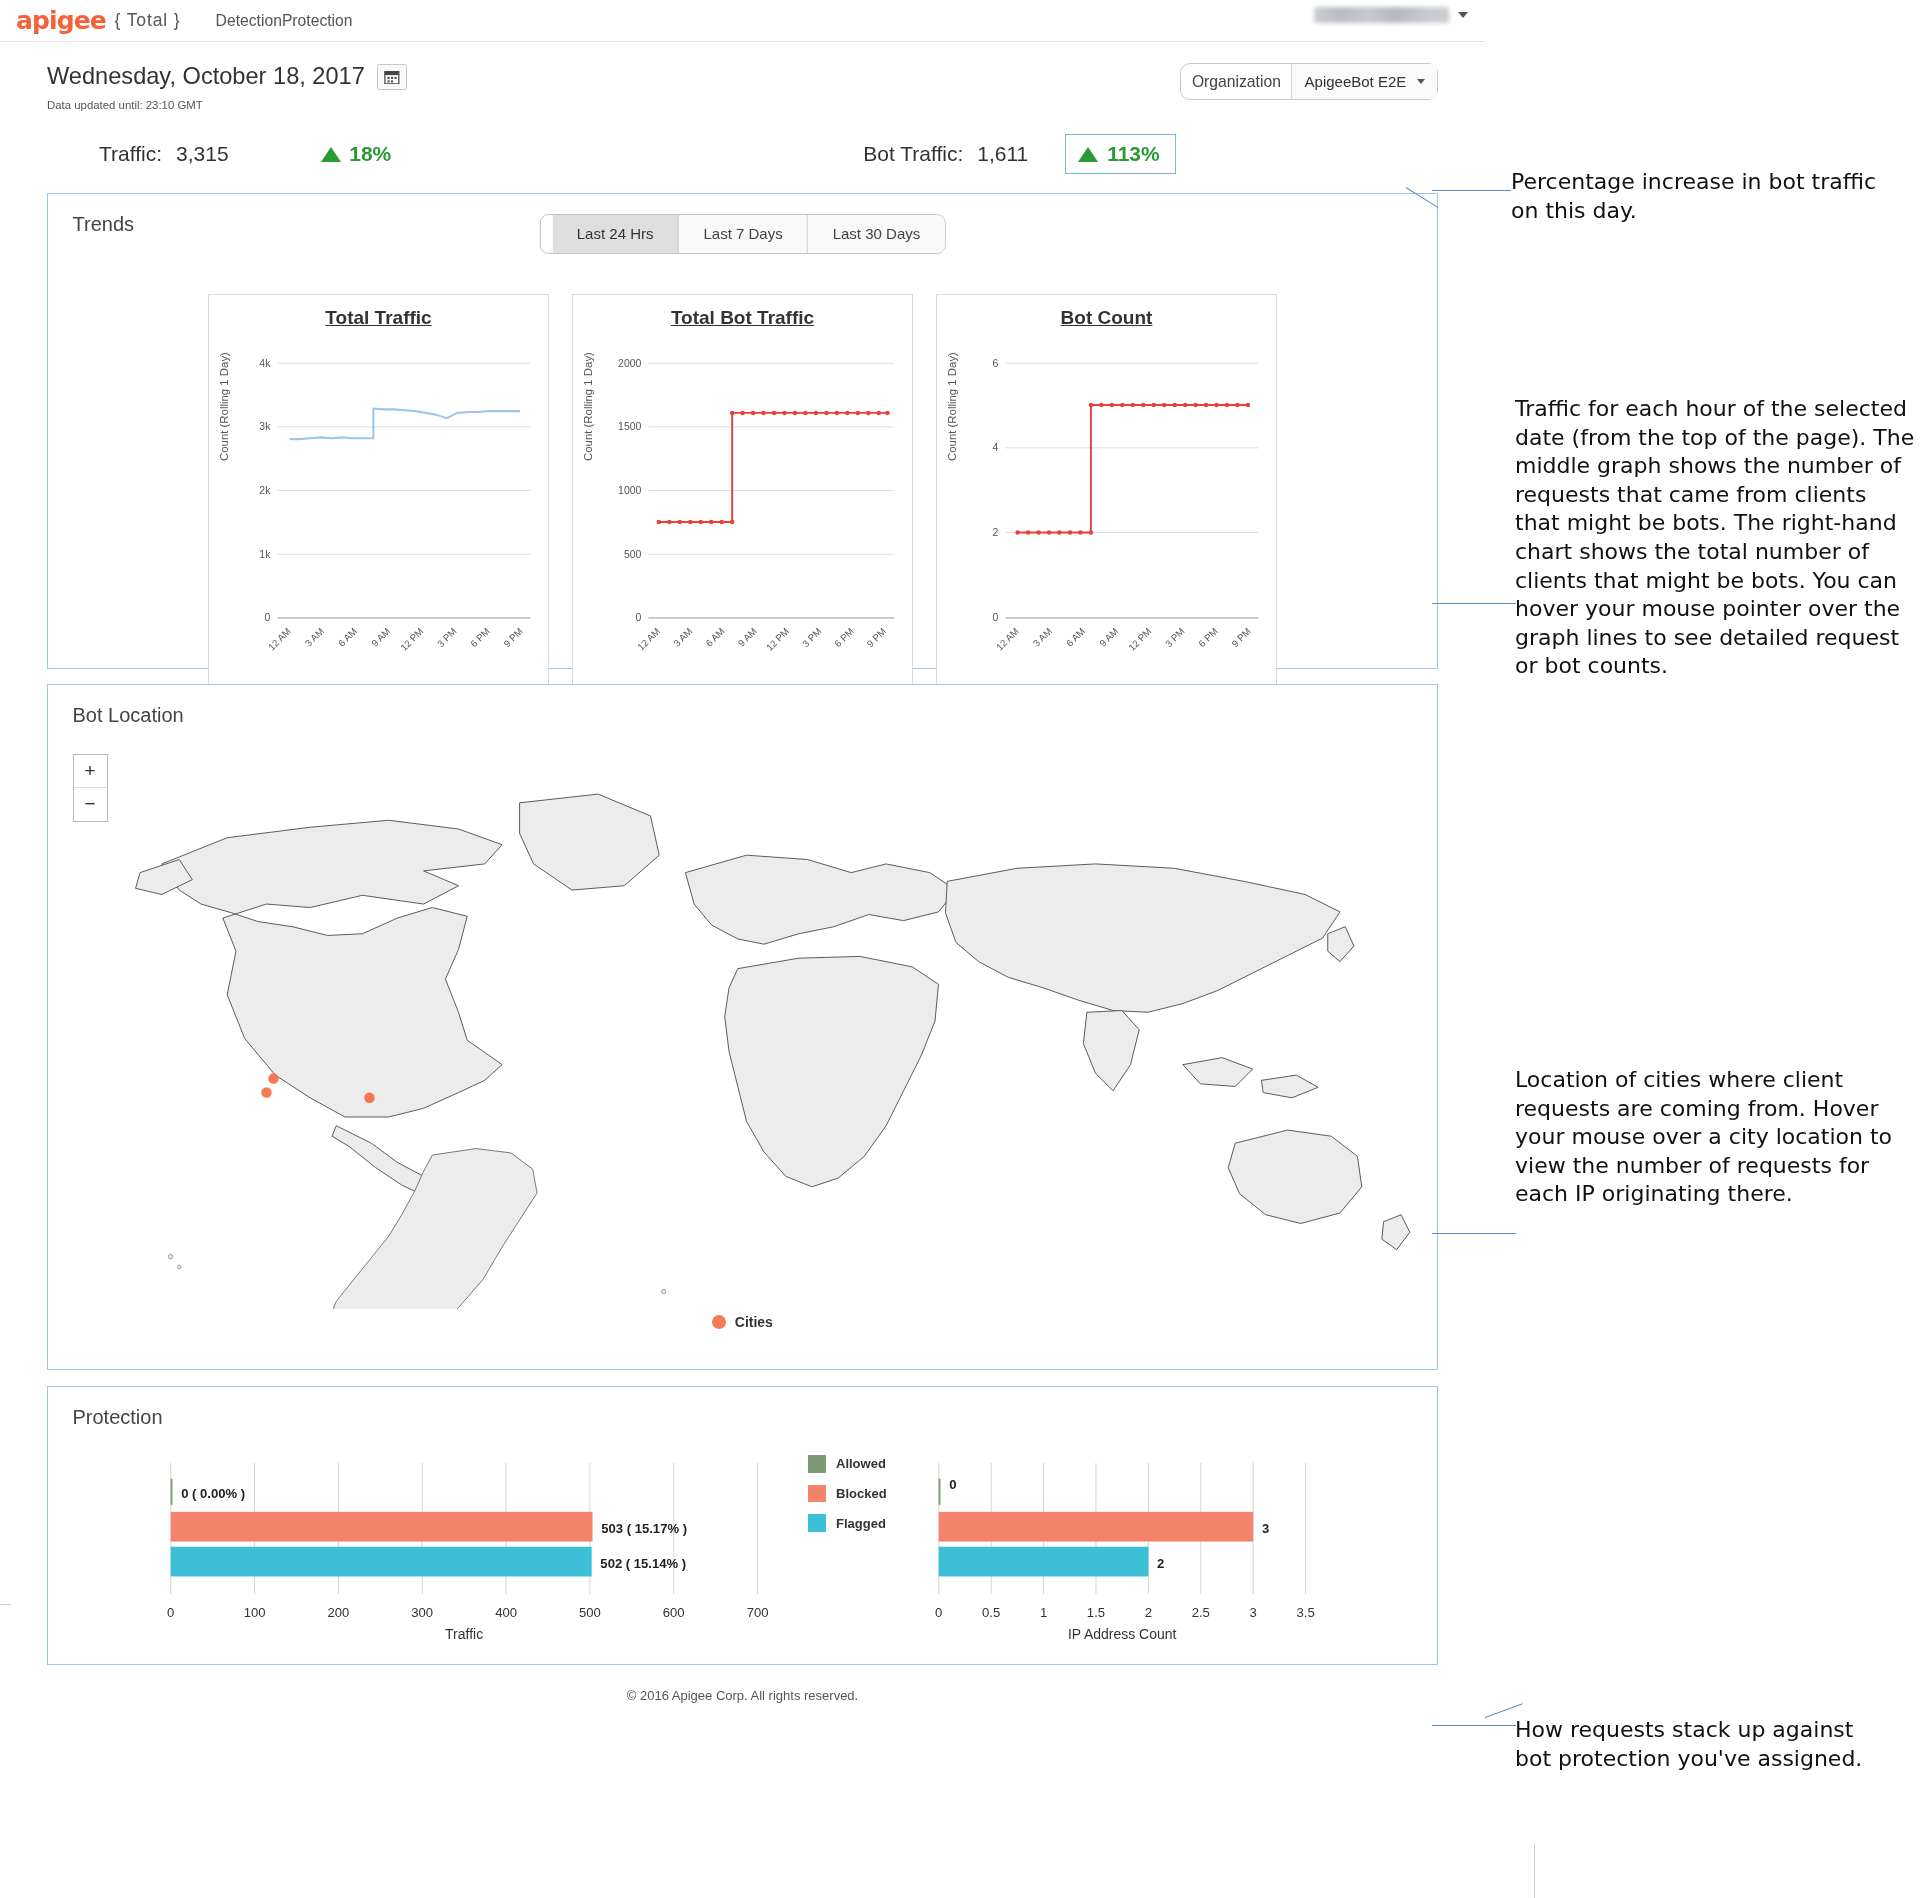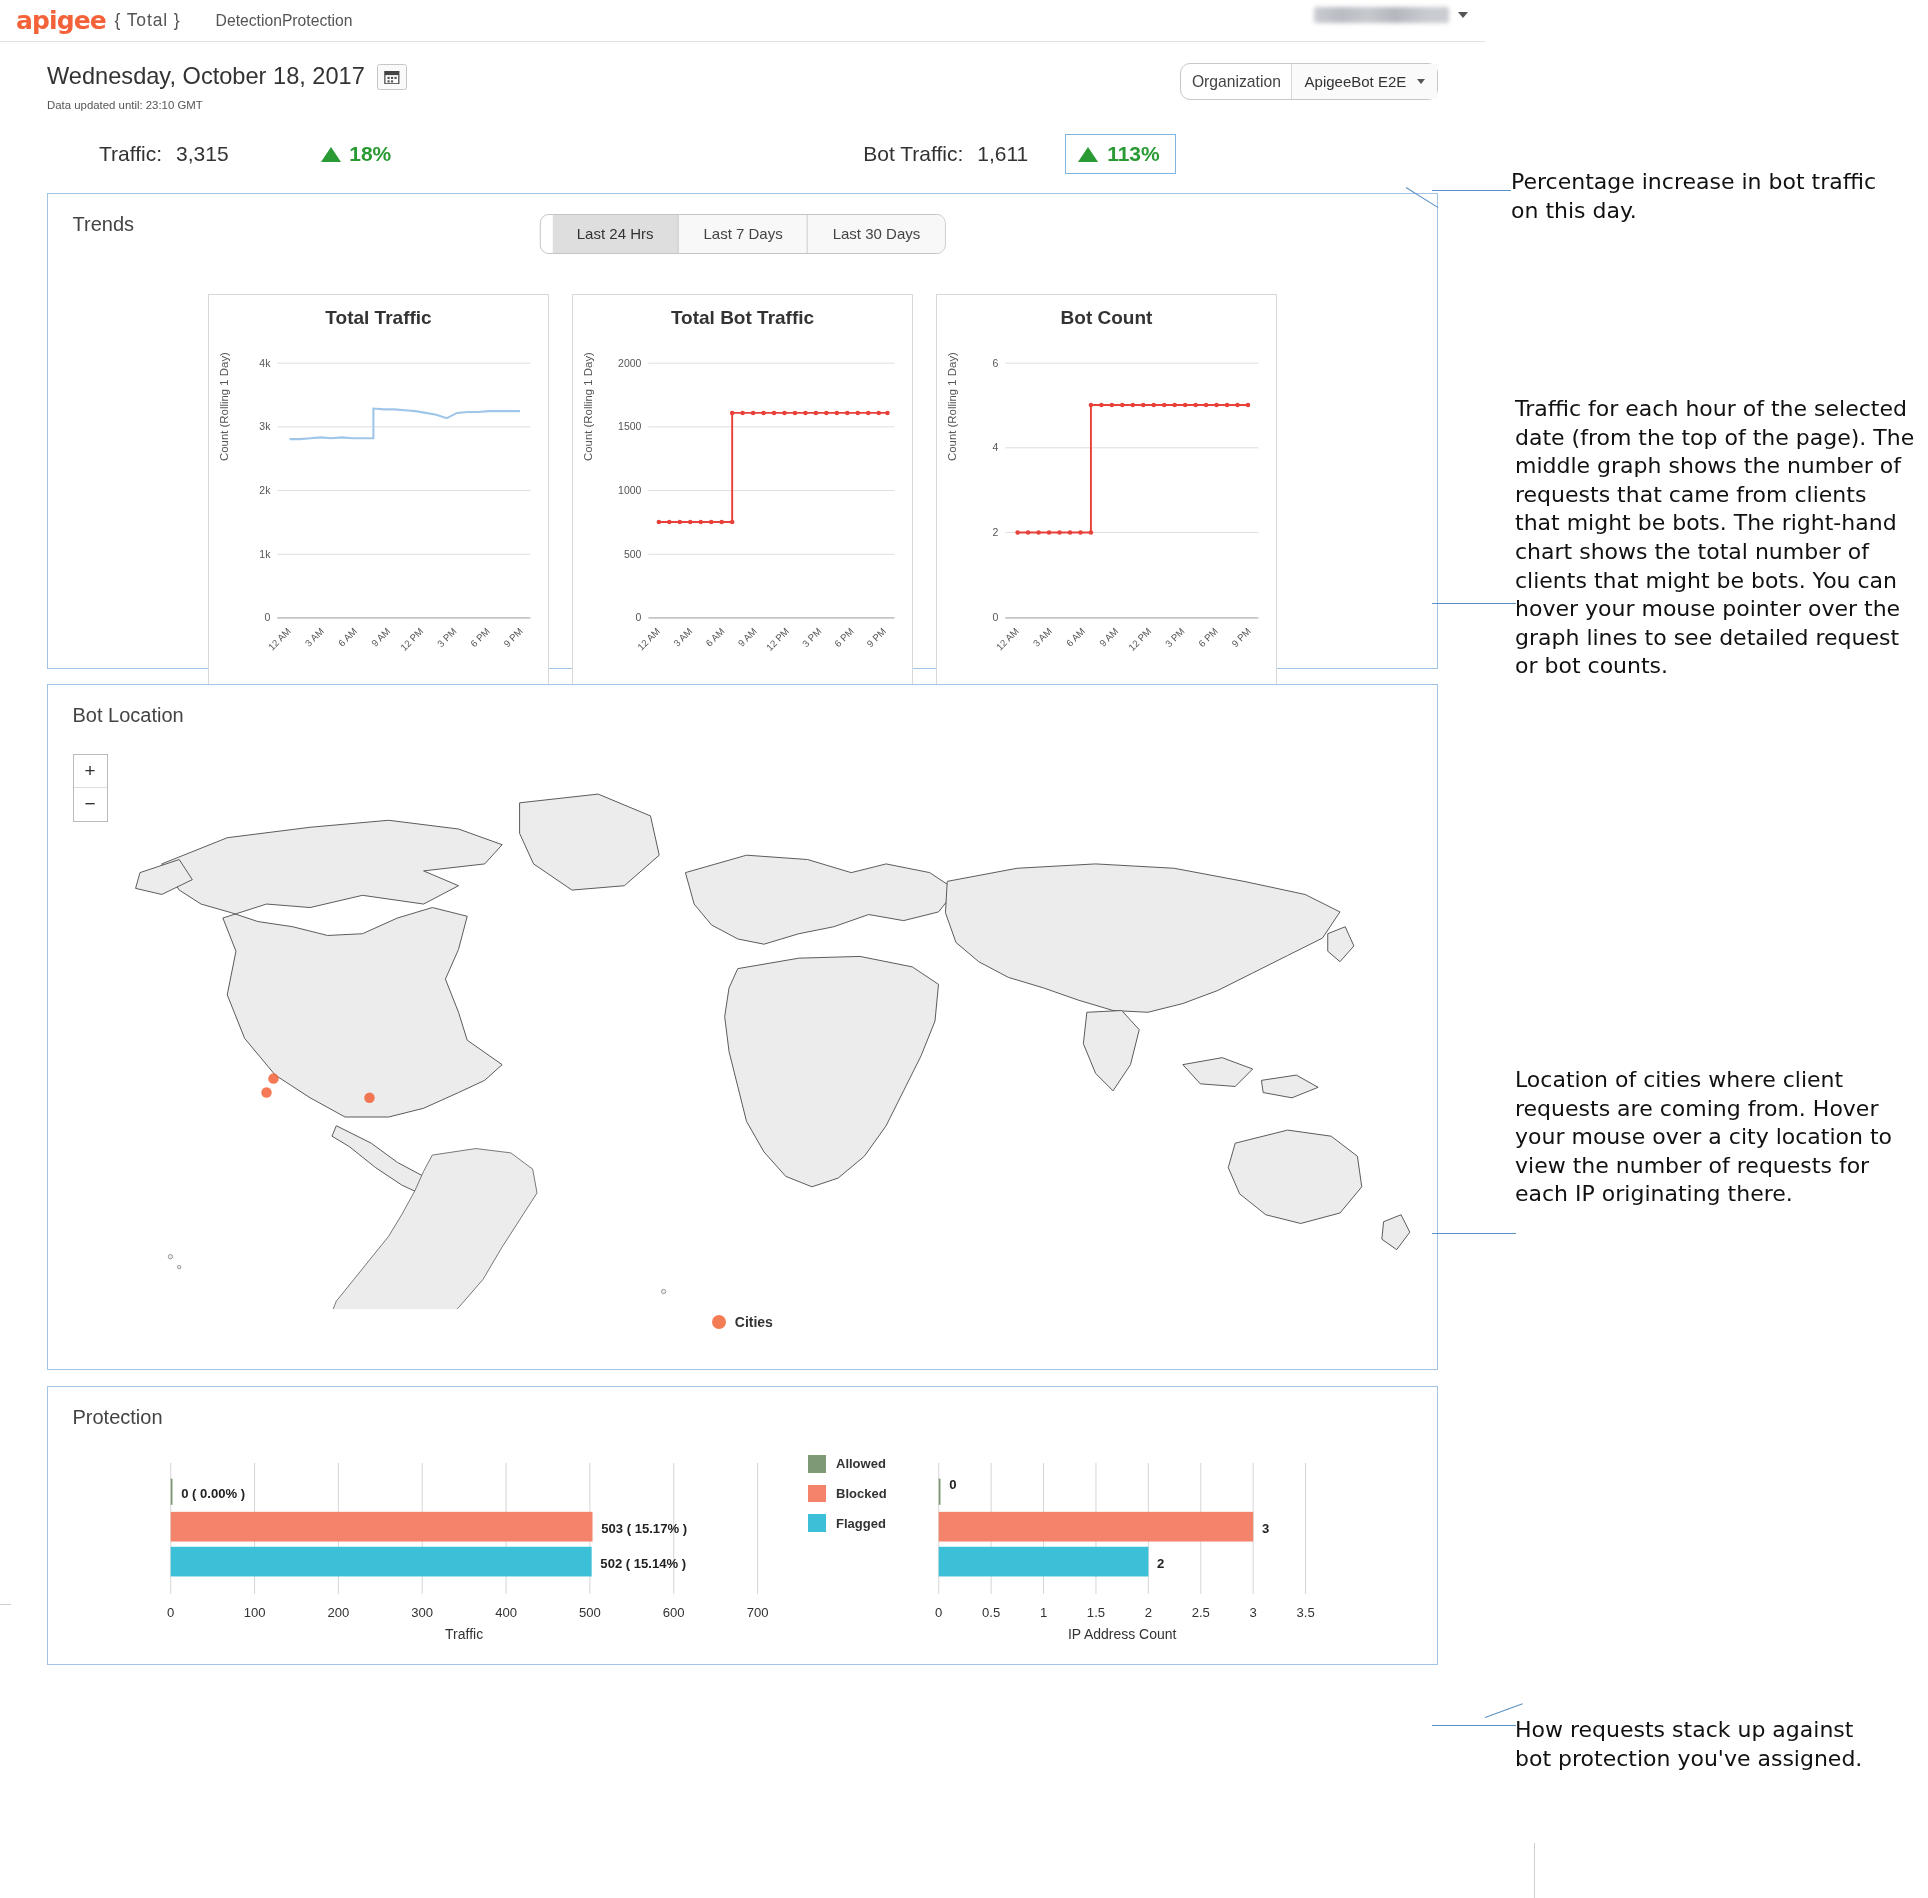--- a/index.html
+++ b/index.html
@@ -392,21 +392,21 @@
 
   <div class="panel" style="height:476px;">
     <div class="panel-title">Trends</div>
 
     <div class="seg-group">
       <span class="seg active">Last 24 Hrs</span>
       <span class="seg">Last 7 Days</span>
       <span class="seg">Last 30 Days</span>
     </div>
 
-    <div class="charts" style="margin-top:37px;">
+    <div class="charts" style="margin-top:37px;text-decoration:underline;">
 
       <div class="chart-card">
         <h4>Total Traffic</h4>
         <div class="axis-ylabel">Count (Rolling 1 Day)</div>
         <svg class="plot" viewBox="0 0 390 400">
 
           <line x1="78" y1="30" x2="368" y2="30" stroke="#d9d9d9" stroke-width="1"></line>
           <line x1="78" y1="103" x2="368" y2="103" stroke="#d9d9d9" stroke-width="1"></line>
           <line x1="78" y1="176" x2="368" y2="176" stroke="#d9d9d9" stroke-width="1"></line>
           <line x1="78" y1="249" x2="368" y2="249" stroke="#d9d9d9" stroke-width="1"></line>
@@ -704,20 +704,21 @@
           <text x="310" y="186">2.5</text>
           <text x="370" y="186">3</text>
           <text x="430" y="186">3.5</text>
         </g>
         <text x="220" y="212" font-size="16" fill="#333" text-anchor="middle" font-family="Liberation Sans, sans-serif">IP Address Count</text>
       </svg>
 
     </div>
   </div>
 
+  <div class="footer">© 2016 Apigee Corp. All rights reserved.</div>
 </div>
 
 <div class="anno" style="left:1511px; top:168px; width:376px;">Percentage increase in bot traffic on this day.</div>
 <div class="leader" style="left:1432px; top:190px; width:79px;"></div>
 <div class="leader" style="left:1406px; top:187px; width:38px; transform:rotate(32deg); transform-origin:left center;"></div>
 
 <div class="anno" style="left:1515px; top:395px; width:402px;">Traffic for each hour of the selected date (from the top of the page). The middle graph shows the number of requests that came from clients that might be bots. The right-hand chart shows the total number of clients that might be bots. You can hover your mouse pointer over the graph lines to see detailed request or bot counts.</div>
 <div class="leader" style="left:1432px; top:603px; width:84px;"></div>
 
 <div class="anno" style="left:1515px; top:1066px; width:384px;">Location of cities where client requests are coming from. Hover your mouse over a city location to view the number of requests for each IP originating there.</div>

